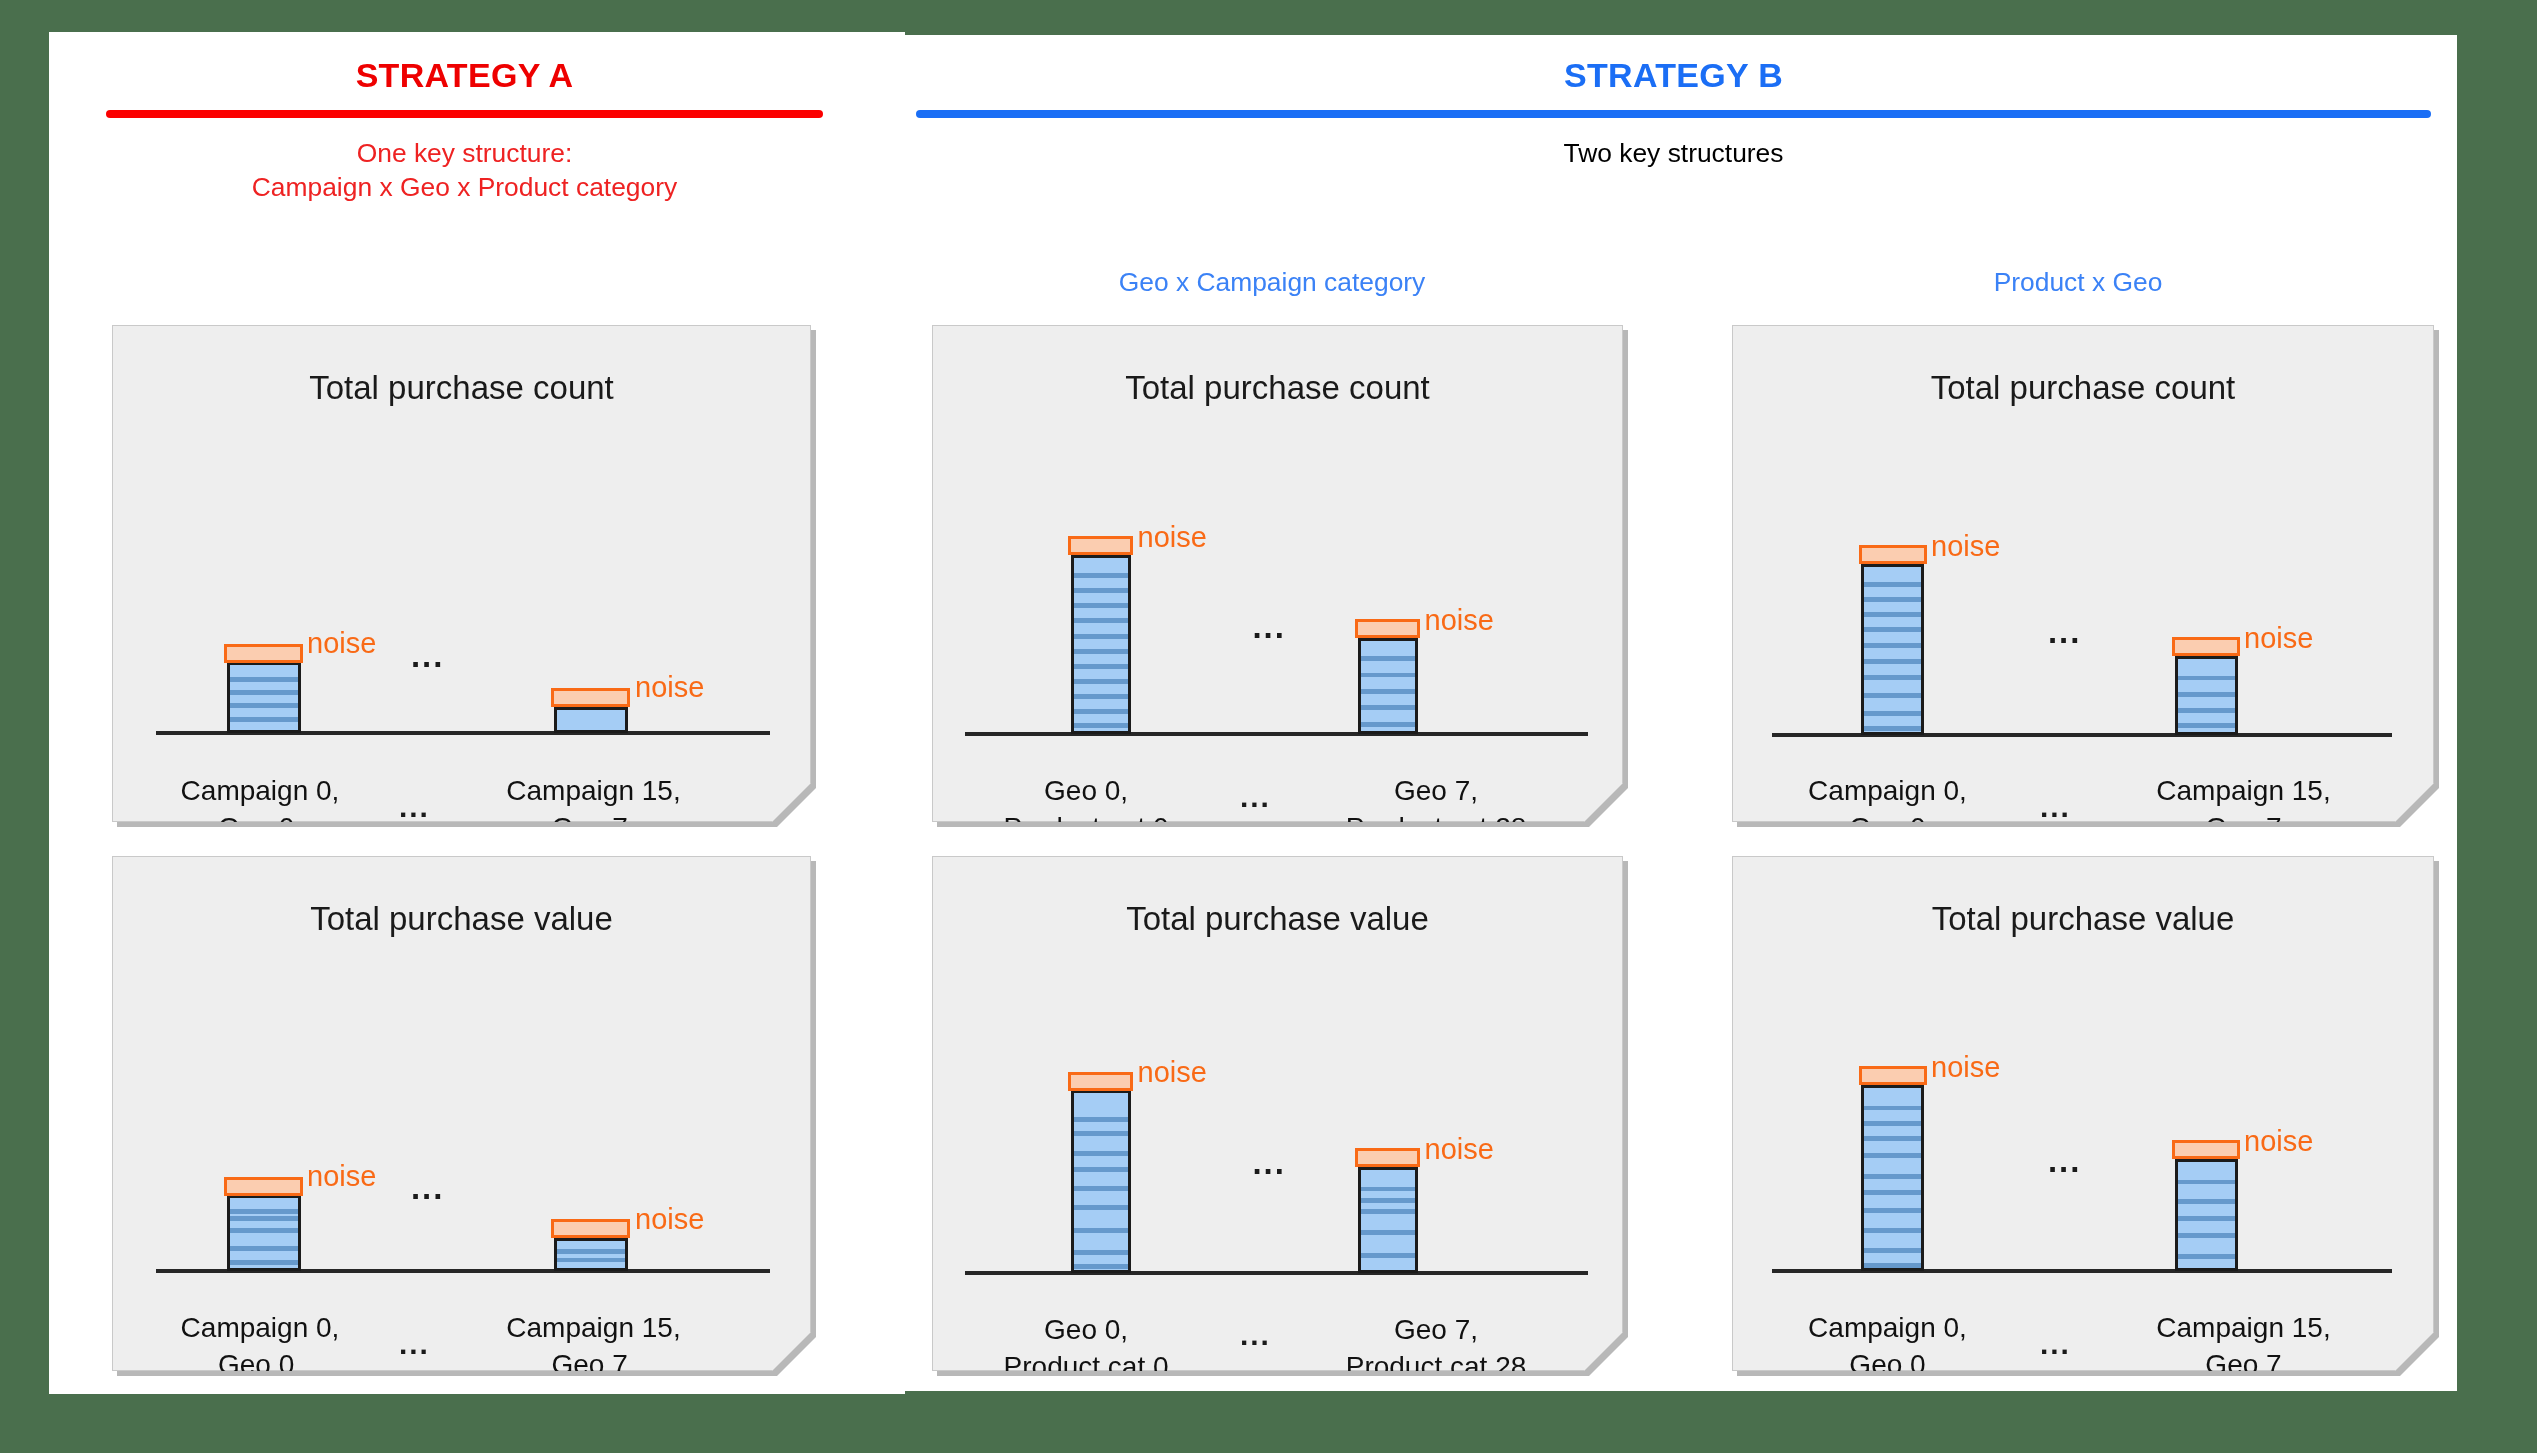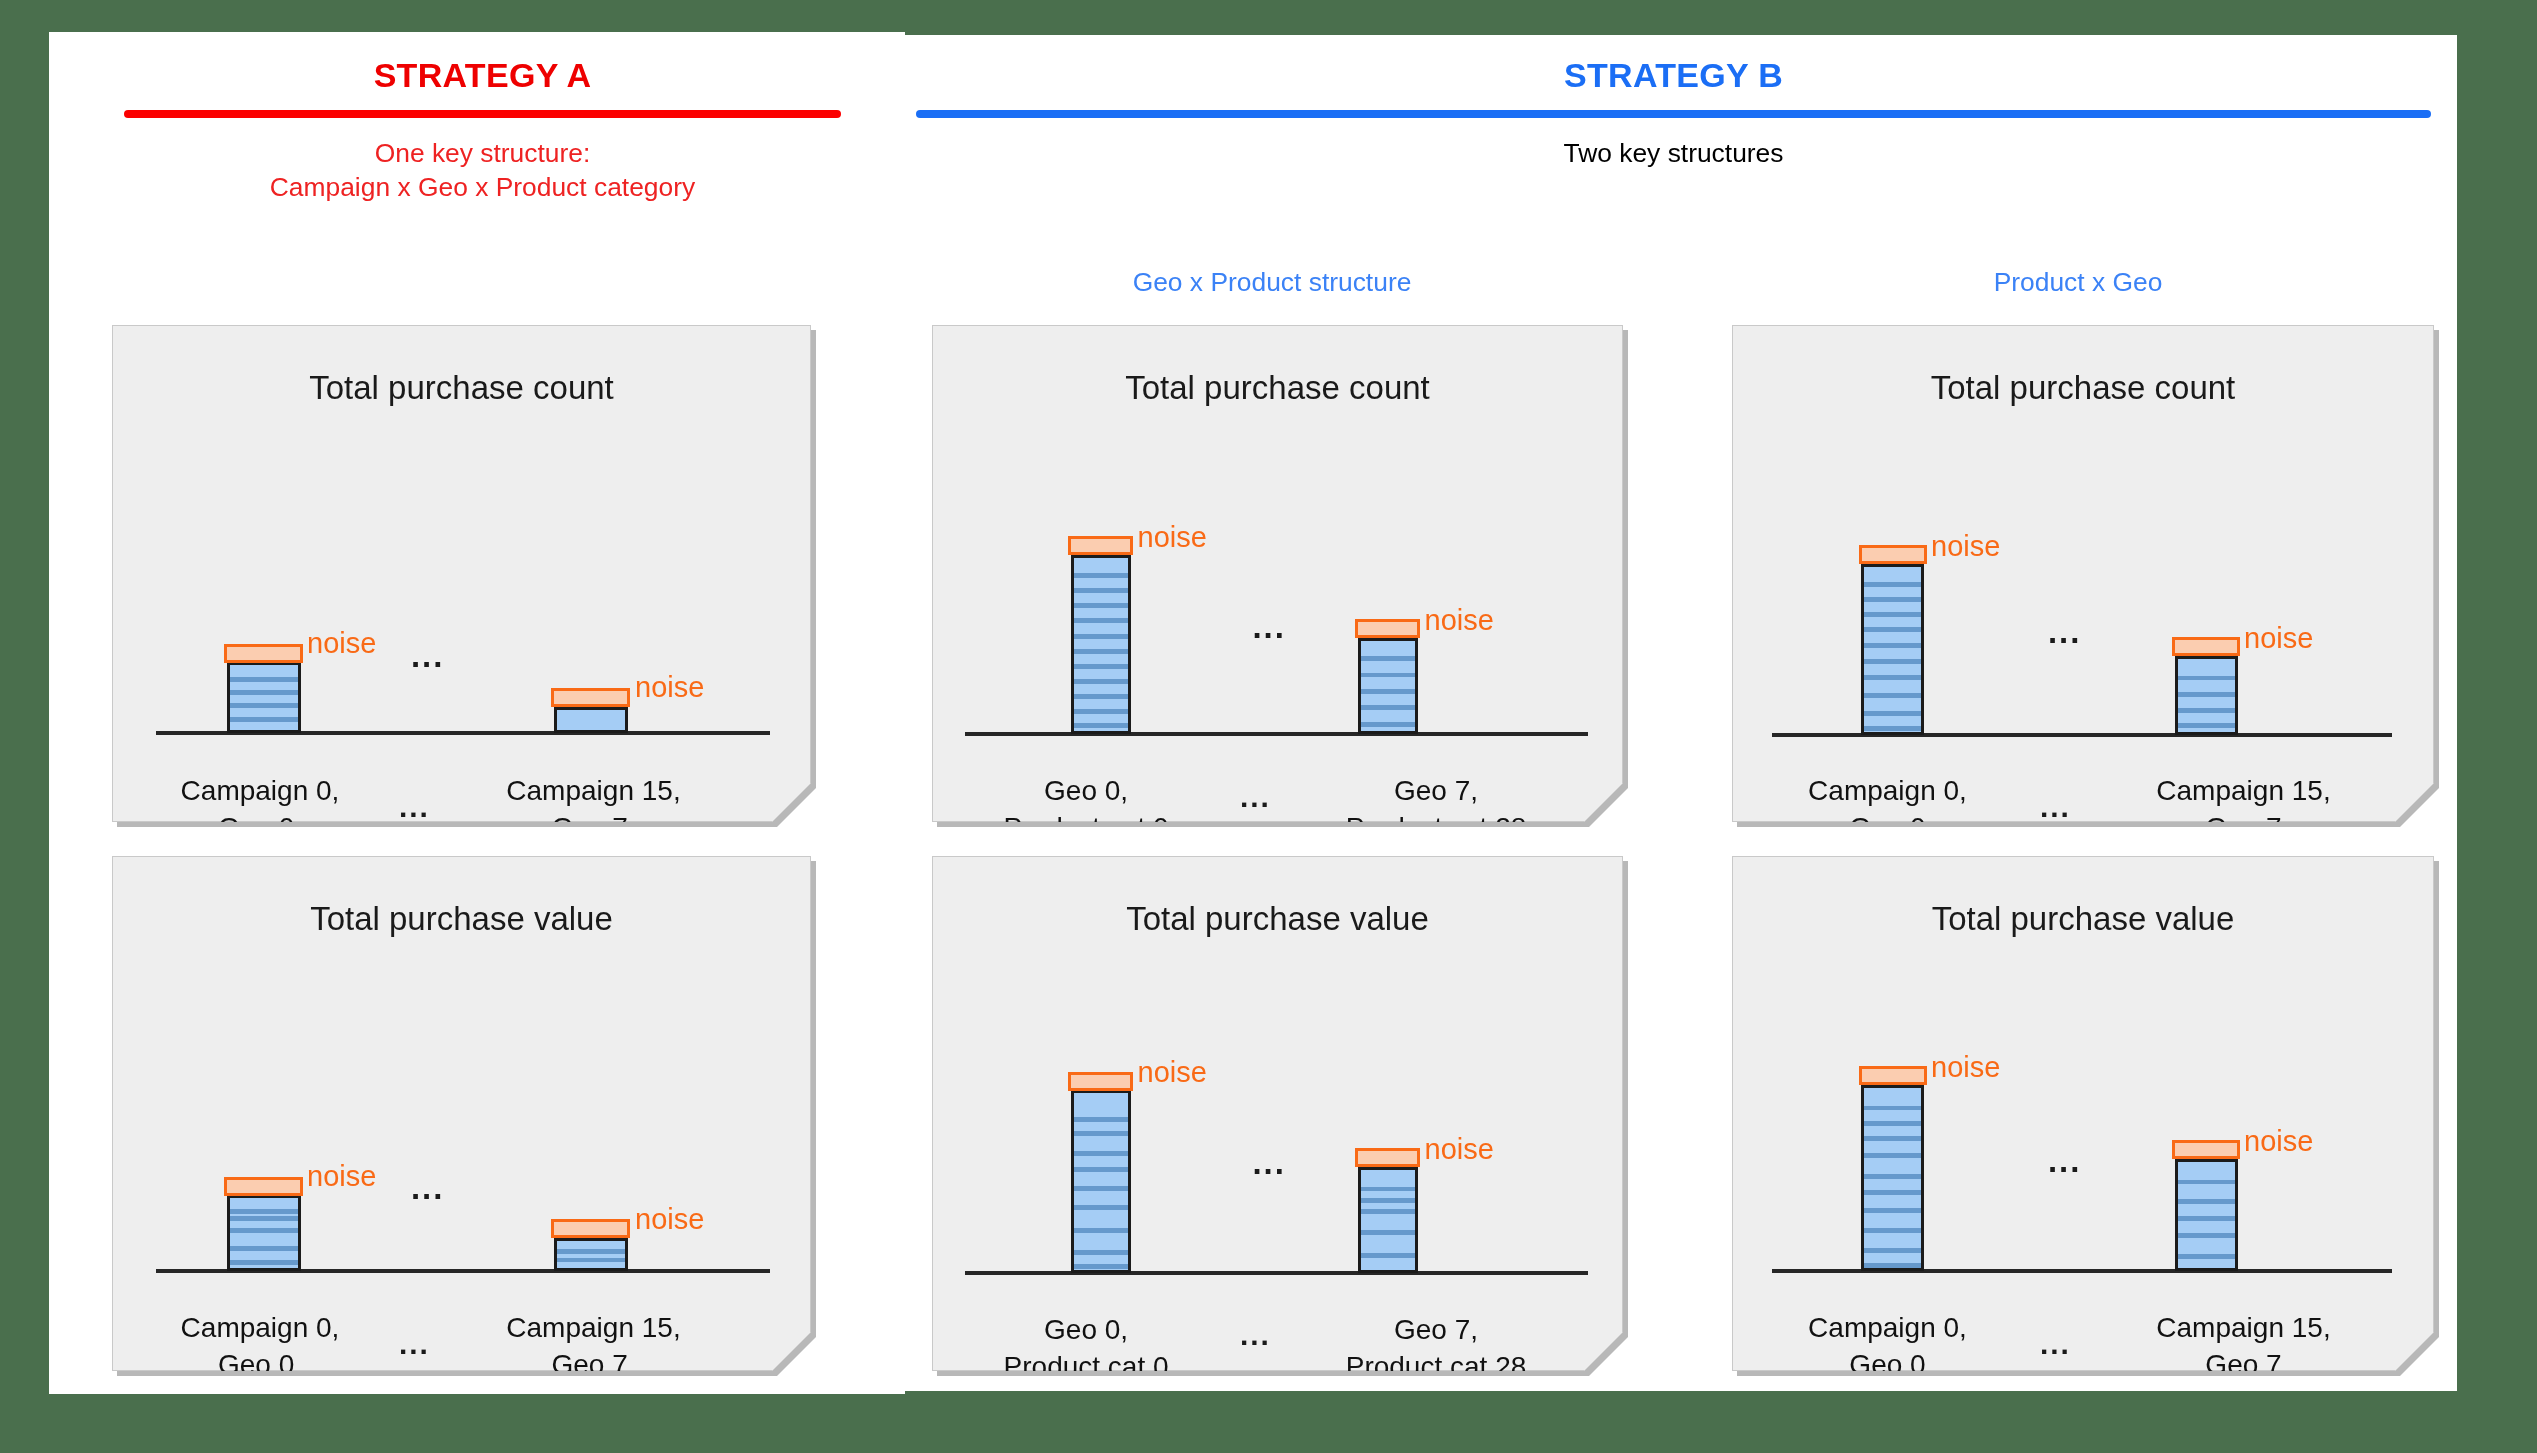--- a/index.html
+++ b/index.html
@@ -44,21 +44,21 @@
     height: 8.8px;
     border-radius: 4.4px;
     margin-top: 17.6px;
   }
   .col-sub {
     font-size: 26.4px;
     line-height: 1.28;
     margin-top: 19px;
   }
 
-  #head-a { left: 124px; top: 58px; width: 717px; }
+  #head-a { left: 106px; top: 58px; width: 717px; }
   #head-a .col-title { color: #ee0000; }
   #head-a .rule { background: #fb0000; }
   #head-a .col-sub { color: #ee2222; }
 
   #head-b { left: 916px; top: 58px; width: 1515px; }
   #head-b .col-title { color: #1b6ef5; }
   #head-b .rule { background: #1a6ef5; }
   #head-b .col-sub { color: #000000; }
 
   .sub-struct {
@@ -173,21 +173,21 @@
   <div class="col-sub" style="white-space:pre-line">One key structure:
 Campaign x Geo x Product category</div>
 </div>
 
 <div class="col-head" id="head-b">
   <div class="col-title">STRATEGY B</div>
   <div class="rule"></div>
   <div class="col-sub" style="white-space:pre-line">Two key structures</div>
 </div>
 
-<div class="sub-struct" id="sub-struct-1">Geo x Product structure</div>
+<div class="sub-struct" id="sub-struct-1">Geo x Campaign category</div>
 <div class="sub-struct" id="sub-struct-2">Product x Geo</div>
 
 <div class="card-shadow" style="left:117px; top:330px; width:699px; height:497px;"></div>
 <div class="card" id="card-a-count" style="left:112px; top:325px; width:699px; height:497px;">
   <div class="card-title" style="top:45px;">Total purchase count</div>
 
   <div class="plot" style="left:43px; top:264px; width:614px; height:145px;">
     <div class="axis" style="bottom:0;"></div>
 
     <div class="bar" style="left:71px; bottom:1.9px; width:74px; height:71px;">

